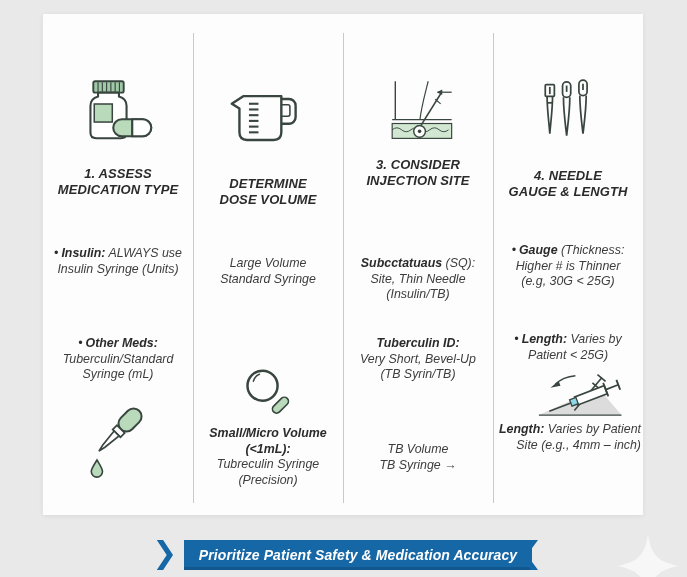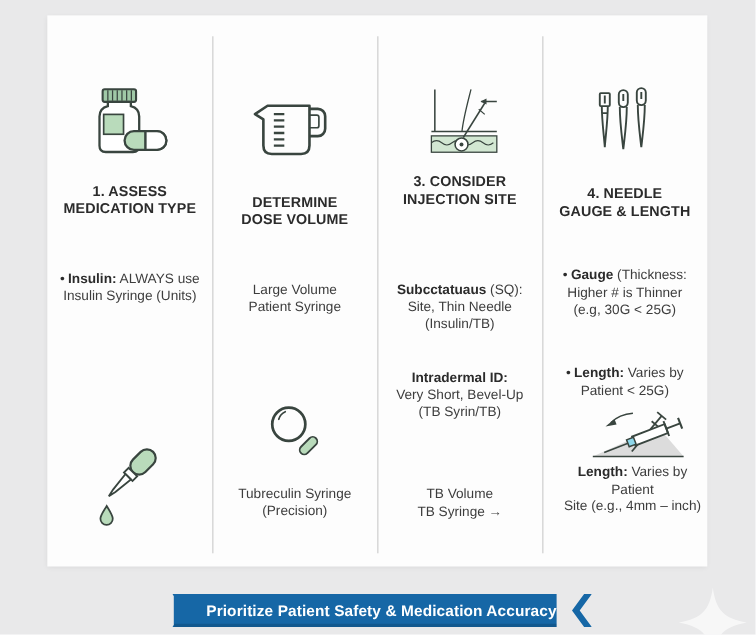--- a/index.html
+++ b/index.html
@@ -2,34 +2,34 @@
 <html style="--background: #e9e9ea; --card: #fdfdfd; --divider: #c9c9c9; --icon-outline: #39453f; --green-strong: #a0c9a7; --green-mid: #b9dbbb; --green-light: #d2e7d2; --text-dark: #2b2b2b; --text-body: #3d3d3d; --banner-blue: #1667a6; --hub-blue: #8ed7ea; --ramp-gray: #dcdcdc;"><head>
 <meta charset="utf-8">
 <style>
   :root{
     --bg:#e9e9ea; --card:#fdfdfd; --divider:#c9c9c9;
     --outline:#39453f; --green-strong:#a0c9a7; --green-mid:#b9dbbb; --green-light:#d2e7d2;
     --text-dark:#2b2b2b; --text-body:#3d3d3d; --banner-blue:#1667a6; --hub-blue:#8ed7ea; --ramp:#dcdcdc;
   }
   *{margin:0;padding:0;box-sizing:border-box;}
   body{font-family:"Liberation Sans",sans-serif;background:#fff;}
-  .stage{position:relative;width:687px;height:577px;background:var(--bg);overflow:hidden;}
+  .stage{position:relative;width:687px;height:577px;background:var(--bg);overflow:hidden;font-style:italic;}
   .card{position:absolute;left:43px;top:14px;width:600px;height:501px;background:var(--card);
         box-shadow:0 1px 5px rgba(0,0,0,.07);}
   .divider{position:absolute;top:33px;height:470px;width:1px;background:var(--divider);}
   .col{position:absolute;top:14px;width:150px;height:501px;}
   .block{position:absolute;left:0;right:0;text-align:center;white-space:pre-line;}
   .icon-block{display:flex;justify-content:center;align-items:flex-start;}
   .col-title{font-size:13px;font-weight:700;line-height:16px;color:var(--text-dark);letter-spacing:.1px;}
   .txt{font-size:12.4px;line-height:15.5px;color:var(--text-body);padding:0 3px;}
   .txt .bseg{font-weight:700;color:var(--text-dark);}
   .txt .dot{font-weight:400;color:var(--text-dark);margin-right:3px;}
-  .txt.left{text-align:center;padding:0 2px 0 16px;}
-  .banner-rect{position:absolute;left:158px;top:540px;width:348px;height:30px;background:var(--banner-blue);
-        display:flex;align-items:center;justify-content:flex-end;box-shadow:inset 0 -3px 0 rgba(0,0,0,.14);}
+  .txt.left{text-align:right;padding:0 2px 0 0;}
+  .banner-rect{position:absolute;left:184px;top:540px;width:348px;height:30px;background:var(--banner-blue);
+        display:flex;align-items:center;justify-content:center;box-shadow:inset 0 -3px 0 rgba(0,0,0,.14);}
   .banner-label{color:#fff;font-size:14px;font-weight:700;letter-spacing:.1px;white-space:nowrap;}
   .tail{position:absolute;top:540px;height:30px;background:var(--banner-blue);}
   .tail-left{left:155px;width:18px;clip-path:polygon(45% 0,10% 0,65% 50%,10% 100%,45% 100%,100% 50%);}
   .tail-right{left:520px;width:20px;clip-path:polygon(55% 0,90% 0,35% 50%,90% 100%,55% 100%,0 50%);}
   .sparkle{position:absolute;left:610px;top:532px;}
   svg{display:block;}
 </style>
 </head>
 <body>
 
@@ -58,20 +58,23 @@
           <rect x="35" y="58" width="40" height="18" rx="9" fill="none" stroke="var(--outline)" stroke-width="2.2"></rect>
           <line x1="55" y1="58" x2="55" y2="76" stroke="var(--outline)" stroke-width="1.8"></line>
           <path d="M55,58 h11 a9,9 0 0 1 0,18 h-11 z" fill="#ffffff" stroke="var(--outline)" stroke-width="2.2"></path>
         </g>
       </svg>
     </div>
     <div class="block col-title" style="top:152px">1. ASSESS
 MEDICATION TYPE</div>
     <div class="block txt" style="top:232px"><span class="dot">•</span><span class="bseg">Insulin:</span><span> ALWAYS use
 Insulin Syringe (Units)</span></div>
+    <div class="block txt" style="top:322px"><span class="dot">•</span><span class="bseg">Other Meds:</span><span>
+Tuberculin/Standard
+Syringe (mL)</span></div>
     <div class="block icon-block" style="top:388px">
       <svg width="72" height="80" viewBox="0 0 72 80">
         <g transform="rotate(45 36 30)">
           <rect x="28" y="0" width="16" height="26" rx="8" fill="var(--green-mid)" stroke="var(--outline)" stroke-width="2"></rect>
           <rect x="30.5" y="26" width="11" height="6" fill="#ffffff" stroke="var(--outline)" stroke-width="1.7"></rect>
           <path d="M32.5,32 L34.5,50 L36,57 L37.5,50 L39.5,32 Z" fill="#ffffff" stroke="var(--outline)" stroke-width="1.7"></path>
         </g>
         <path d="M15,58 C18,63 20.5,66.5 20.5,69.5 a5.6,5.6 0 1 1 -11.2,0 C9.3,66.5 12,63 15,58 Z" fill="var(--green-mid)" stroke="var(--outline)" stroke-width="1.6"></path>
       </svg>
     </div>
@@ -89,31 +92,32 @@
           <line x1="22" y1="26" x2="32" y2="26"></line>
             <line x1="22" y1="32" x2="32" y2="32"></line>
           <line x1="22" y1="38" x2="32" y2="38"></line>
             <line x1="22" y1="44" x2="32" y2="44"></line>
         </g>
       </svg>
     </div>
     <div class="block col-title" style="top:162px">DETERMINE
 DOSE VOLUME</div>
     <div class="block txt" style="top:242px"><span>Large Volume
-Patient Syringe</span></div>
+Standard Syringe</span></div>
     <div class="block icon-block" style="top:348px">
       <svg width="62" height="62" viewBox="0 0 68 68">
         <g transform="rotate(45 48 47)">
             <rect x="43.5" y="37" width="9" height="21" rx="4.5" fill="var(--green-mid)" stroke="var(--outline)" stroke-width="1.8"></rect>
           </g>
         <circle cx="28" cy="26" r="16.5" fill="var(--card)" stroke="var(--outline)" stroke-width="2.7"></circle>
         <path d="M18,21 a11.5,11.5 0 0 1 6.5,-7.5" fill="none" stroke="var(--outline)" stroke-width="1.7" stroke-linecap="round"></path>
       </svg>
     </div>
-    <div class="block txt" style="top:412px"><span>
+    <div class="block txt" style="top:412px"><span class="bseg">Small/Micro Volume
+(&lt;1mL):</span><span>
 Tubreculin Syringe
 (Precision)</span></div>
   </div>
 
   <div class="col" style="left:343px">
     <div class="block icon-block" style="top:62px">
       <svg width="72" height="70" viewBox="0 0 92 84">
         <rect x="13" y="58" width="76" height="19" fill="var(--green-light)" stroke="var(--outline)" stroke-width="1.5"></rect>
         <path d="M13,66 q6,-5 12,0 t12,0 t12,0 t12,0 t12,0 t12,0" fill="none" stroke="var(--outline)" stroke-width="1.2"></path>
         <line x1="13" y1="53" x2="89" y2="53" stroke="var(--outline)" stroke-width="1.8"></line>
@@ -125,21 +129,21 @@
         <polygon points="70,18 77,14.5 77,21.5" fill="var(--outline)"></polygon>
         <circle cx="48" cy="68" r="7.5" fill="#ffffff" stroke="var(--outline)" stroke-width="1.8"></circle>
         <circle cx="48" cy="68" r="2.3" fill="var(--outline)"></circle>
       </svg>
     </div>
     <div class="block col-title" style="top:143px">3. CONSIDER
 INJECTION SITE</div>
     <div class="block txt" style="top:242px"><span class="bseg">Subcctatuaus</span><span> (SQ):
 Site, Thin Needle
 (Insulin/TB)</span></div>
-    <div class="block txt" style="top:322px"><span class="bseg">Intradermal ID:</span><span>
+    <div class="block txt" style="top:322px"><span class="bseg">Tuberculin ID:</span><span>
 Very Short, Bevel-Up
 (TB Syrin/TB)</span></div>
     <div class="block txt" style="top:428px"><span>TB Volume
 TB Syringe →</span></div>
   </div>
 
   <div class="col" style="left:493px">
     <div class="block icon-block" style="top:64px">
       <svg width="60" height="66" viewBox="0 0 66 72">
         <g fill="none" stroke="var(--outline)" stroke-width="1.9">

